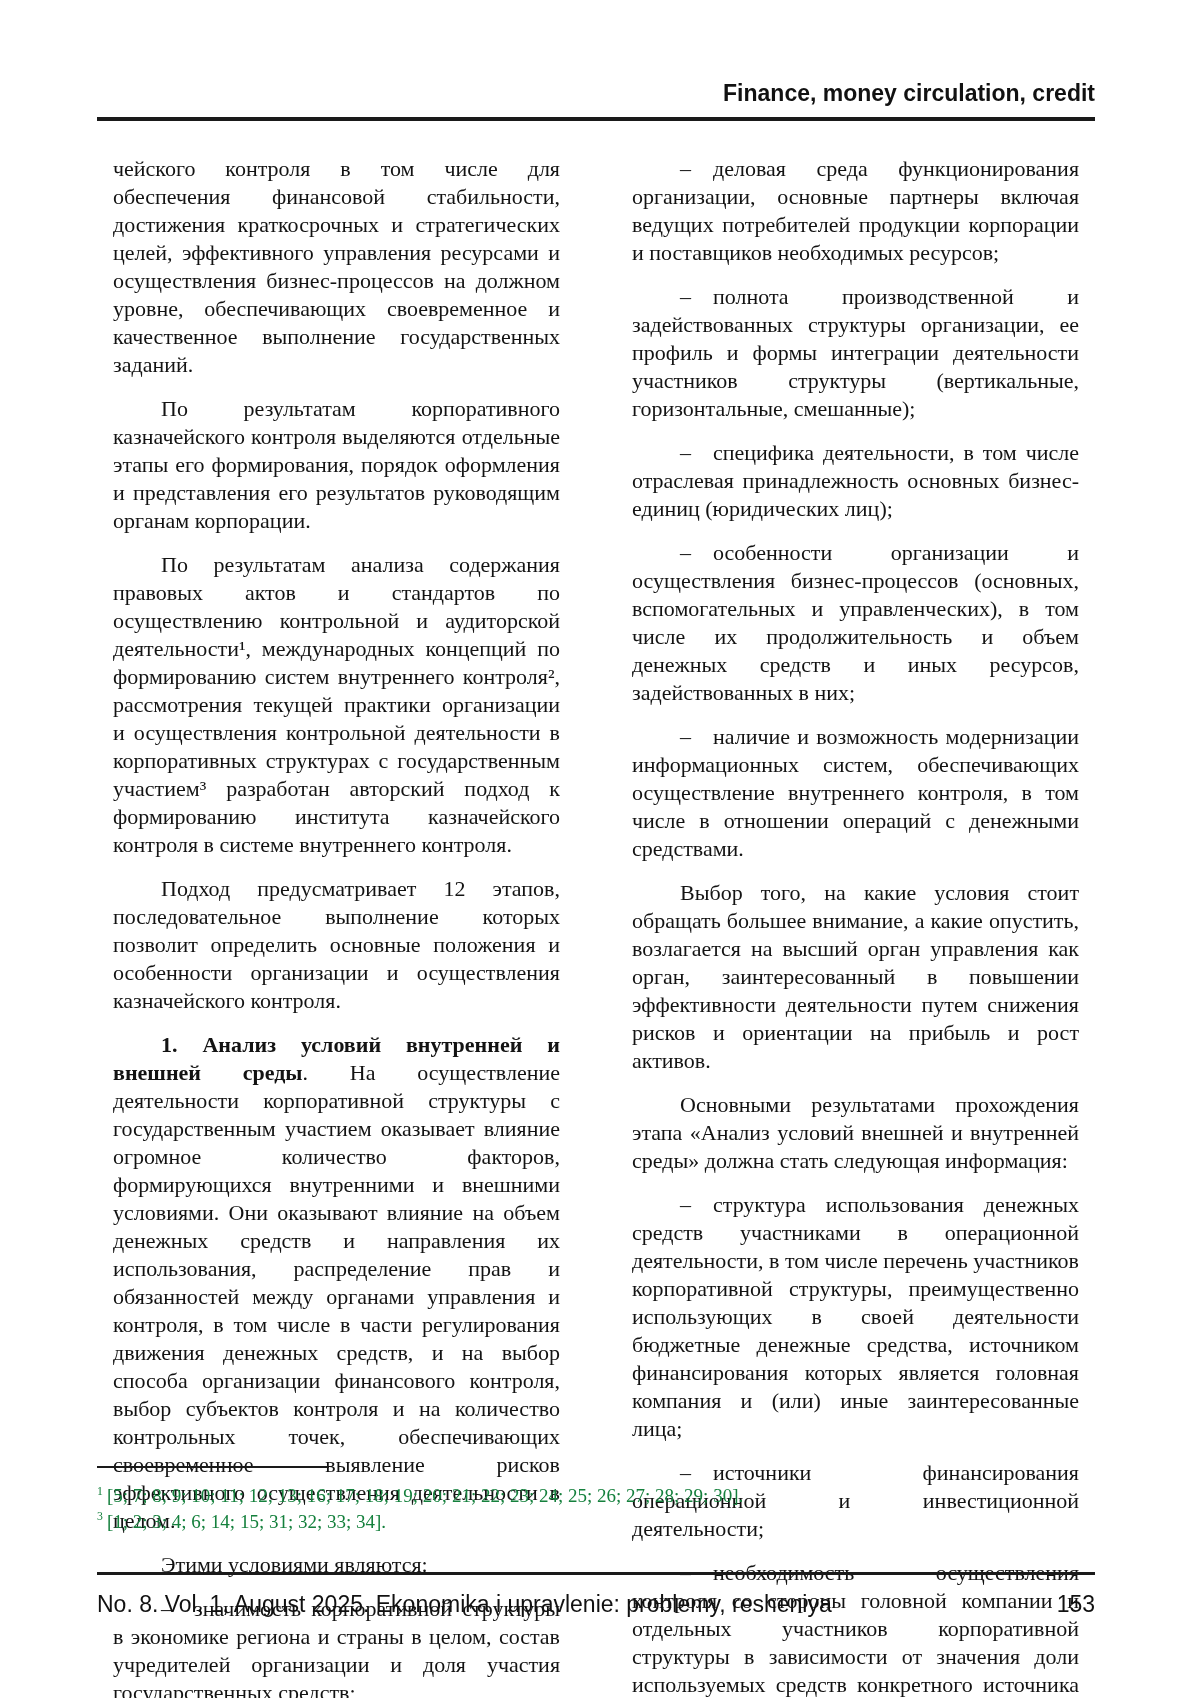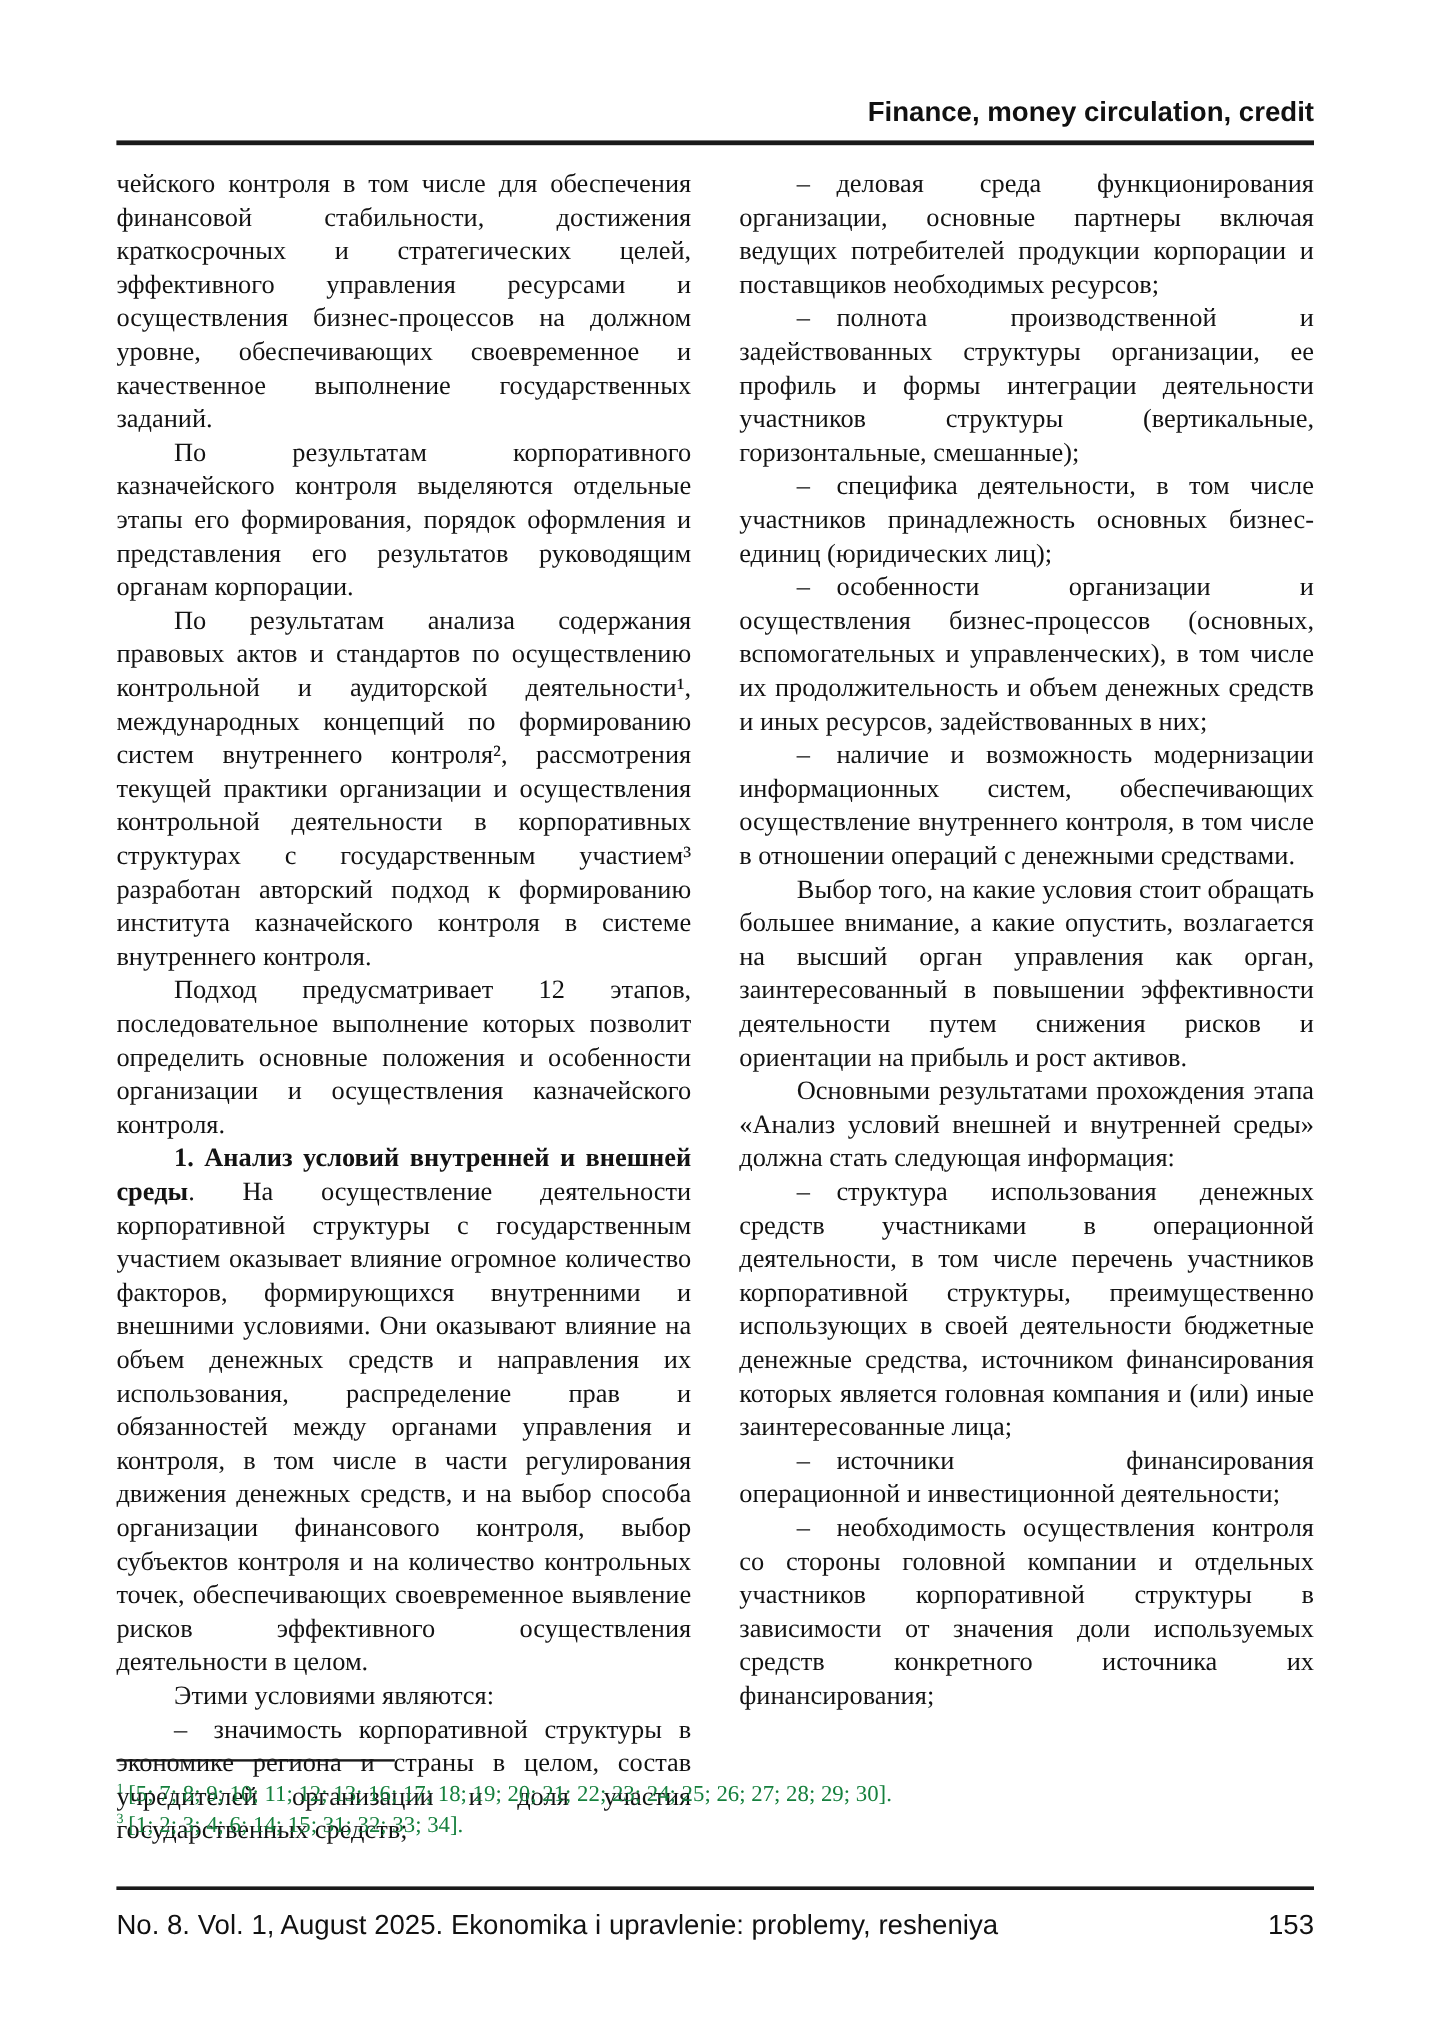--- a/index.html
+++ b/index.html
@@ -35,21 +35,21 @@
   .columns {
     position: absolute;
     left: 97px;
     right: 105px;
     top: 139px;
     display: flex;
     gap: 40px;
   }
   .col { flex: 1 1 0; min-width: 0; }
   .para {
-    margin: 0;
+    margin: 16px;
     font-family: "Liberation Serif", "DejaVu Serif", serif;
     font-size: 22px;
     line-height: 28px;
     text-align: justify;
     text-indent: 48px;
     color: #131313;
     hyphens: auto;
   }
   .para.noindent { text-indent: 0; }
   .para b { font-weight: bold; }
@@ -117,21 +117,21 @@
         <p class="para" lang="ru"><span>По результатам корпоративного казначейского контроля выделяются отдельные этапы его формирования, порядок оформления и представления его результатов руководящим органам корпорации.</span></p>
         <p class="para" lang="ru"><span>По результатам анализа содержания правовых актов и стандартов по осуществлению контрольной и аудиторской деятельности¹, международных концепций по формированию систем внутреннего контроля², рассмотрения текущей практики организации и осуществления контрольной деятельности в корпоративных структурах с государственным участием³ разработан авторский подход к формированию института казначейского контроля в системе внутреннего контроля.</span></p>
         <p class="para" lang="ru"><span>Подход предусматривает 12 этапов, последовательное выполнение которых позволит определить основные положения и особенности организации и осуществления казначейского контроля.</span></p>
         <p class="para" lang="ru"><b>1. Анализ условий внутренней и внешней среды</b><span>. На осуществление деятельности корпоративной структуры с государственным участием оказывает влияние огромное количество факторов, формирующихся внутренними и внешними условиями. Они оказывают влияние на объем денежных средств и направления их использования, распределение прав и обязанностей между органами управления и контроля, в том числе в части регулирования движения денежных средств, и на выбор способа организации финансового контроля, выбор субъектов контроля и на количество контрольных точек, обеспечивающих своевременное выявление рисков эффективного осуществления деятельности в целом.</span></p>
         <p class="para" lang="ru"><span>Этими условиями являются:</span></p>
         <p class="para" lang="ru"><span>– значимость корпоративной структуры в экономике региона и страны в целом, состав учредителей организации и доля участия государственных средств;</span></p>
       </div>
     <div class="col" id="col-right">
         <p class="para" lang="ru"><span>– деловая среда функционирования организации, основные партнеры включая ведущих потребителей продукции корпорации и поставщиков необходимых ресурсов;</span></p>
         <p class="para" lang="ru"><span>– полнота производственной и задействованных структуры организации, ее профиль и формы интеграции деятельности участников структуры (вертикальные, горизонтальные, смешанные);</span></p>
-        <p class="para" lang="ru"><span>– специфика деятельности, в том числе участников принадлежность основных бизнес-единиц (юридических лиц);</span></p>
+        <p class="para" lang="ru"><span>– специфика деятельности, в том числе отраслевая принадлежность основных бизнес-единиц (юридических лиц);</span></p>
         <p class="para" lang="ru"><span>– особенности организации и осуществления бизнес-процессов (основных, вспомогательных и управленческих), в том числе их продолжительность и объем денежных средств и иных ресурсов, задействованных в них;</span></p>
         <p class="para" lang="ru"><span>– наличие и возможность модернизации информационных систем, обеспечивающих осуществление внутреннего контроля, в том числе в отношении операций с денежными средствами.</span></p>
         <p class="para" lang="ru"><span>Выбор того, на какие условия стоит обращать большее внимание, а какие опустить, возлагается на высший орган управления как орган, заинтересованный в повышении эффективности деятельности путем снижения рисков и ориентации на прибыль и рост активов.</span></p>
         <p class="para" lang="ru"><span>Основными результатами прохождения этапа «Анализ условий внешней и внутренней среды» должна стать следующая информация:</span></p>
         <p class="para" lang="ru"><span>– структура использования денежных средств участниками в операционной деятельности, в том числе перечень участников корпоративной структуры, преимущественно использующих в своей деятельности бюджетные денежные средства, источником финансирования которых является головная компания и (или) иные заинтересованные лица;</span></p>
         <p class="para" lang="ru"><span>– источники финансирования операционной и инвестиционной деятельности;</span></p>
         <p class="para" lang="ru"><span>– необходимость осуществления контроля со стороны головной компании и отдельных участников корпоративной структуры в зависимости от значения доли используемых средств конкретного источника их финансирования;</span></p>
       </div>
   </div>
 

